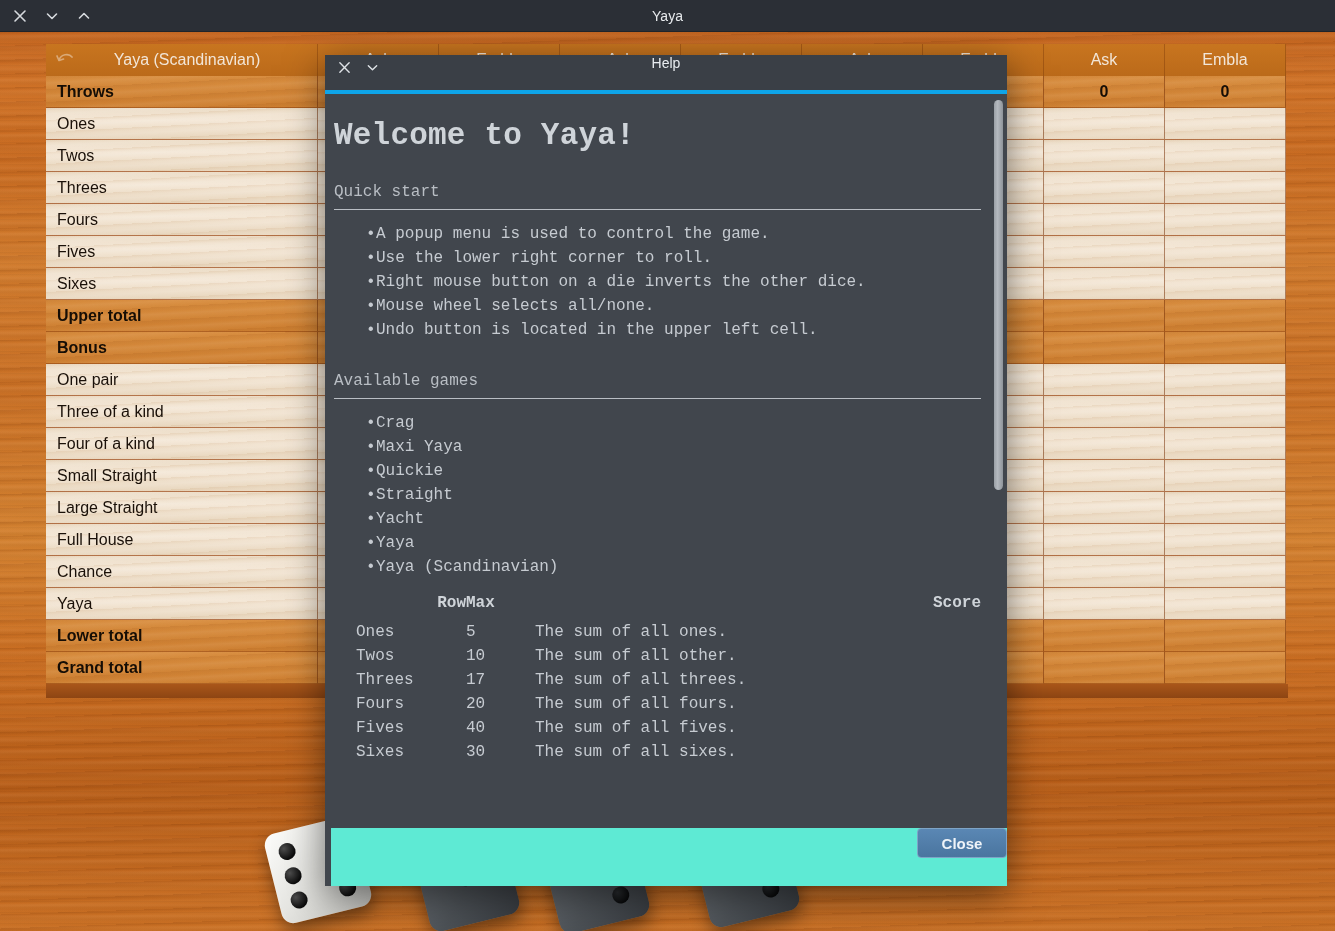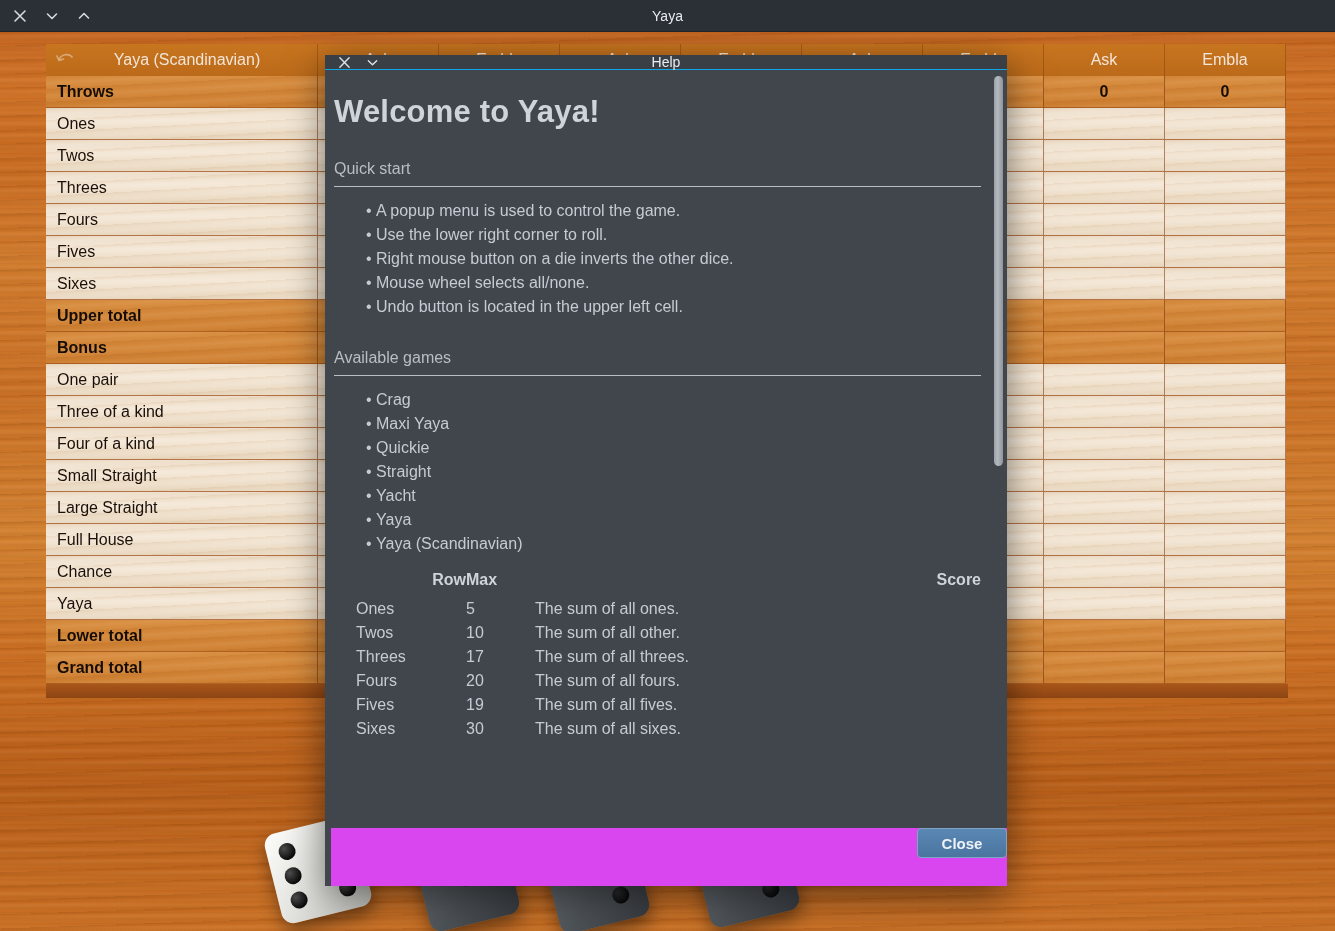--- a/index.html
+++ b/index.html
@@ -178,27 +178,26 @@
     left: 325px; top: 55px;
     width: 682px; height: 831px;
     background: #41464d;
     box-shadow: 0 10px 36px rgba(0,0,0,0.5);
     z-index: 40;
     display: flex;
     flex-direction: column;
     overflow: hidden;
   }
   #help-titlebar {
-    height: 15px;
+    height: 39px;
     background: #3a3f46;
     display: flex;
-    align-items: center;
     position: relative;
     flex: 0 0 auto;
-    border-bottom: 1px solid #0ea5e9;
+    border-bottom: 4px solid #0ea5e9;
   }
   #help-titlebar .wbtns { display: flex; margin-left: 6px; gap: 2px; }
   #help-titlebar .wbtn {
     width: 26px; height: 24px;
     display: flex; align-items: center; justify-content: center;
     color: #dfe3e7;
     cursor: pointer;
   }
   #help-titlebar .title {
     position: absolute; left: 0; right: 0;
@@ -212,20 +211,21 @@
     flex: 1 1 auto;
     position: relative;
     overflow: hidden;
     background: #41464d;
   }
   #help-scroll {
     position: absolute;
     inset: 0;
     padding: 16px 26px 0 9px;
     overflow: hidden;
+    font-family: Liberation Mono, monospace;
   }
 
   #help-welcome {
     color: #cfd4d9;
     font-size: 31px;
     font-weight: bold;
     margin: 8px 0 0 0;
     letter-spacing: .2px;
   }
 
@@ -291,21 +291,21 @@
     width: 9px;
     height: 390px;
     border-radius: 5px;
     background: linear-gradient(90deg, #9aa0a6 0%, #b4b9bf 40%, #8e949a 100%);
     cursor: pointer;
   }
 
   #help-footer {
     flex: 0 0 auto;
     height: 58px;
-    background: #d946ef;
+    background: #5eead4;
     display: flex;
     align-items: center;
     justify-content: flex-end;
     padding-right: 0px;
     position: relative;
     margin-left: 6px;
   }
   #close-button {
     position: absolute;
     right: 0px; top: 0px;
@@ -679,21 +679,21 @@
               <td class="col-max">17</td>
               <td class="col-score">The sum of all threes.</td>
             </tr>
             <tr>
               <td class="col-row">Fours</td>
               <td class="col-max">20</td>
               <td class="col-score">The sum of all fours.</td>
             </tr>
             <tr>
               <td class="col-row">Fives</td>
-              <td class="col-max">19</td>
+              <td class="col-max">40</td>
               <td class="col-score">The sum of all fives.</td>
             </tr>
             <tr>
               <td class="col-row">Sixes</td>
               <td class="col-max">30</td>
               <td class="col-score">The sum of all sixes.</td>
             </tr>
           </tbody>
       </table>
 

